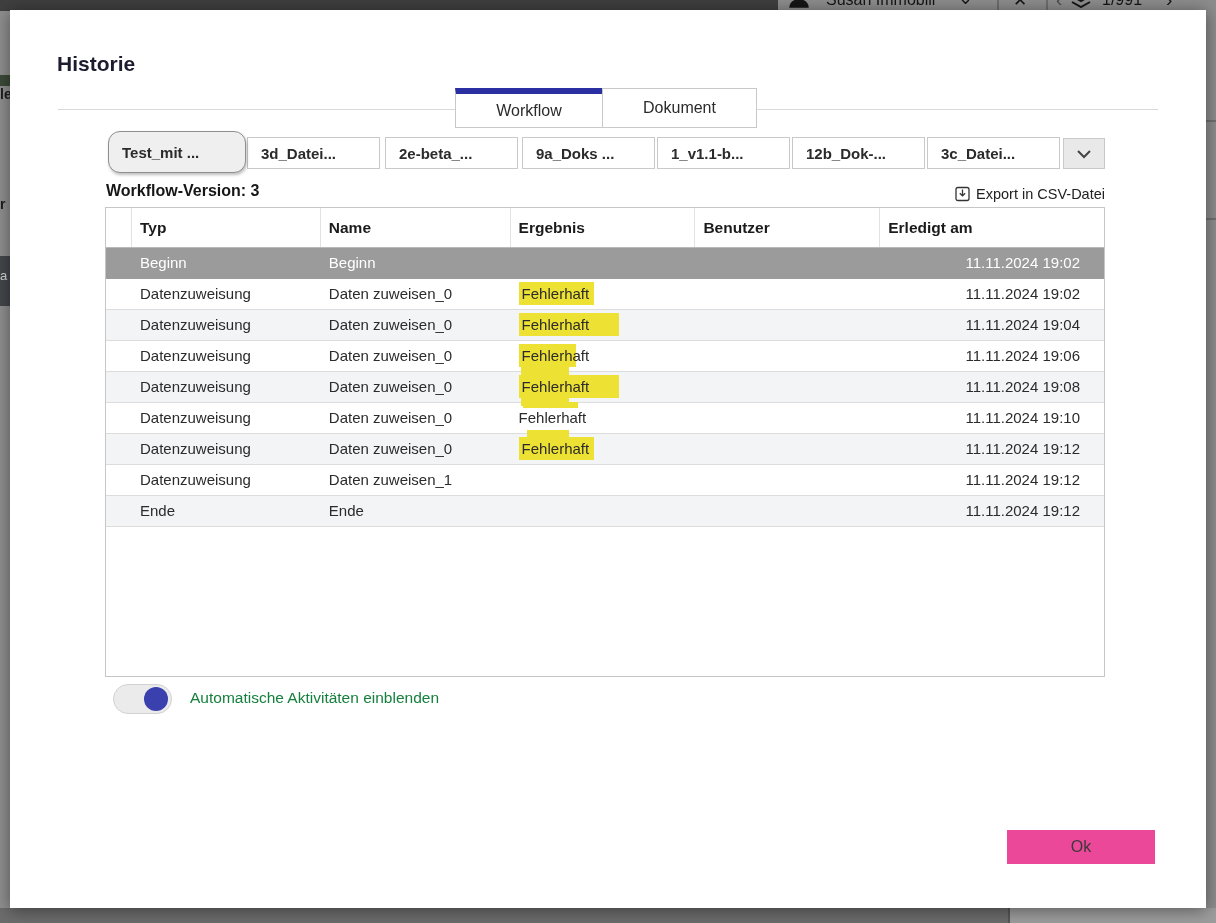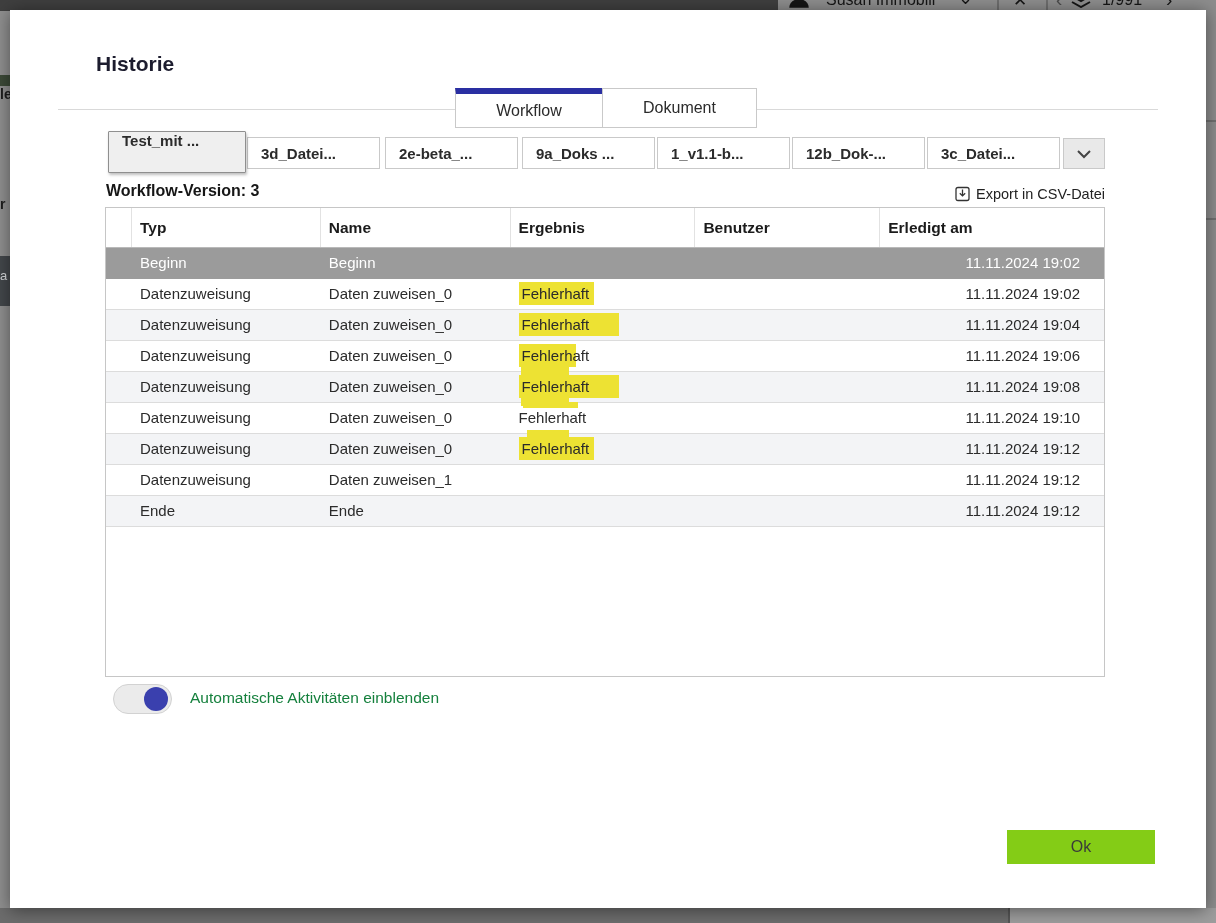--- a/index.html
+++ b/index.html
@@ -20,36 +20,36 @@
   .frag-r{top:185px;height:16px;font-size:14px;color:#1d1d1d;}
   .frag-a{top:245px;height:38px;background:#43474b;color:#d6d9db;font-size:13px;padding-top:12px;font-weight:normal;}
   .right-strip{position:absolute;left:1206px;top:10px;width:10px;height:898px;background:#8d8d8d;z-index:1;}
   .rline{position:absolute;left:0;width:10px;height:2px;background:#707070;}
   .bottom-strip{position:absolute;left:0;top:908px;width:1216px;height:15px;background:#6c6c6c;z-index:1;}
   .bottom-right{position:absolute;left:1008px;top:0;width:208px;height:15px;background:#9d9d9d;border-left:2px solid #565656;box-sizing:border-box;}
 
   
   .modal{position:absolute;left:10px;top:10px;width:1196px;height:898px;background:#ffffff;
          box-shadow:0 2px 16px rgba(0,0,0,.45);z-index:2;}
-  .dlg-title{position:absolute;left:47px;top:42px;font-size:21px;font-weight:bold;color:#1c1c2e;margin-left:39px;}
+  .dlg-title{position:absolute;left:47px;top:42px;font-size:21px;font-weight:bold;color:#1c1c2e;}
   .hr{position:absolute;left:48px;right:48px;top:99px;height:1px;background:#d9d9d9;}
 
   
   .view-tabs{position:absolute;left:445px;top:78px;display:flex;background:#fff;}
   .vtab{box-sizing:border-box;height:40px;display:flex;align-items:center;justify-content:center;
         font-size:16px;color:#2b2b2b;background:#fff;border:1px solid #c9c9c9;cursor:pointer;}
   .vtab.active{width:147px;border-top:6px solid #2A2FA2;border-right:none;}
   .vtab.inactive{width:155px;}
 
   
   .ftab{position:absolute;box-sizing:border-box;top:127px;height:32px;width:133px;background:#fff;
         border:1px solid #c9c9c9;font-weight:bold;font-size:15px;color:#2b2b2b;
         padding:7px 0 0 13px;white-space:nowrap;overflow:hidden;cursor:pointer;}
   .ftab.active{left:98px;top:121px;width:138px;height:42px;background:#efefef;border:1px solid #8f8f8f;
-        border-radius:1px;box-shadow:1px 2px 3px rgba(0,0,0,.25);padding-top:0;z-index:3;}
+        border-radius:12px;box-shadow:1px 2px 3px rgba(0,0,0,.25);padding-top:12px;z-index:3;}
   .ftab-more{position:absolute;left:1053px;top:128px;width:42px;height:31px;background:#e9e9e9;
         border:1px solid #c9c9c9;box-sizing:border-box;display:flex;align-items:center;justify-content:center;cursor:pointer;}
 
   .version{position:absolute;left:96px;top:172px;font-size:16px;font-weight:bold;color:#161616;}
   .export{position:absolute;right:101px;top:176px;font-size:14.5px;color:#222;display:flex;align-items:center;gap:6px;cursor:pointer;}
 
   
   .table{position:absolute;left:95px;top:197px;width:1000px;height:470px;border:1px solid #c6c6c6;
          box-sizing:border-box;background:#fff;overflow:hidden;}
   .thead{display:flex;height:40px;box-sizing:border-box;border-bottom:1px solid #b9b9b9;}
@@ -70,21 +70,21 @@
   .mark.below::after{content:"";position:absolute;left:2px;top:100%;width:48px;height:8px;background:#EDE233;}
   .mark.above::before{content:"";position:absolute;left:8px;bottom:96%;width:42px;height:8px;background:#EDE233;}
   .td.spill::before{content:"";position:absolute;left:12px;top:-1px;width:55px;height:6px;background:#EDE233;}
 
   
   .toggle{position:absolute;left:103px;top:674px;width:59px;height:30px;border-radius:15px;
           background:#ebebeb;border:1px solid #d2d2d2;box-sizing:border-box;cursor:pointer;}
   .knob{position:absolute;right:3px;top:2px;width:24px;height:24px;border-radius:50%;background:#3A40AE;}
   .toggle-label{position:absolute;left:180px;top:679px;font-size:15.5px;color:#15803d;}
 
-  .ok-btn{position:absolute;left:997px;top:820px;width:148px;height:34px;background:#84cc16;
+  .ok-btn{position:absolute;left:997px;top:820px;width:148px;height:34px;background:#ec4899;
           color:#3a3a3a;font-size:16px;text-align:center;line-height:34px;cursor:pointer;}
   svg{display:block;}
 </style>
 </head>
 <body>
 
 <div class="top-strip">
   <div class="dark-left"></div>
   <span class="strip-item" style="left:786px;top:-16px;">
     <svg width="26" height="26" viewBox="0 0 24 24">

